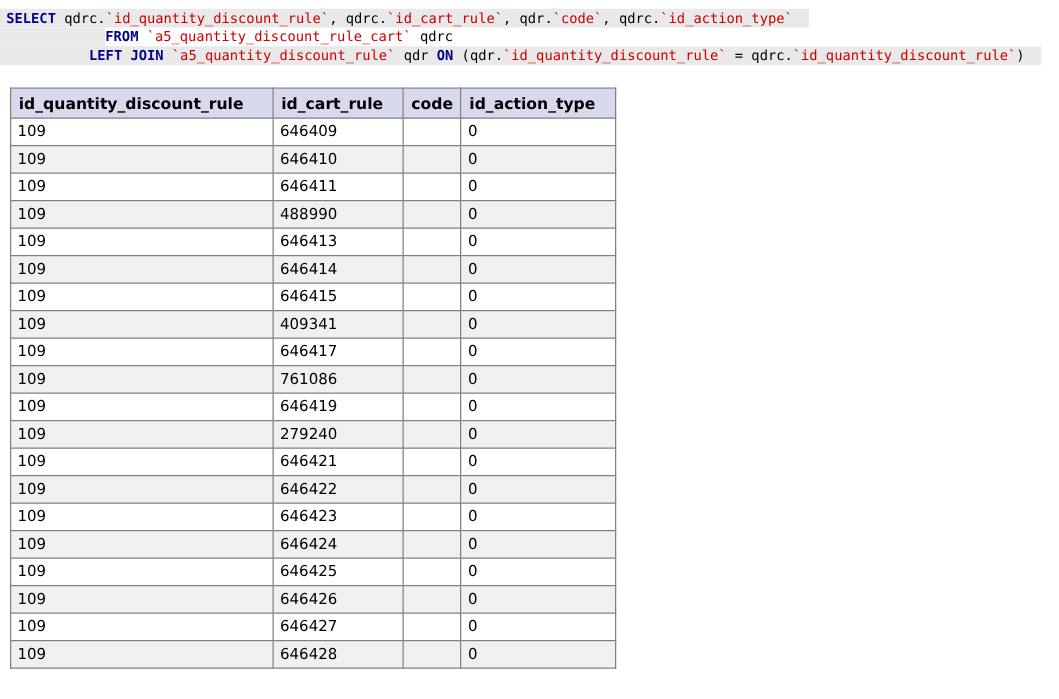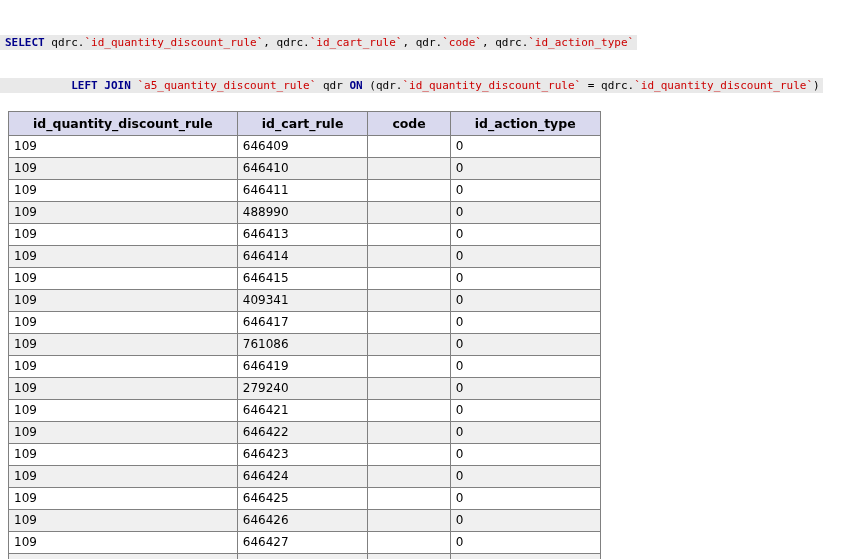--- a/index.html
+++ b/index.html
@@ -14,21 +14,21 @@
   
   .sql-block {
     padding-top: 7px;
     font-family: "DejaVu Sans Mono", "Liberation Mono", monospace;
     font-size: 11px;
     line-height: 15px;
     color: #000000;
   }
   .sql-line { white-space: pre; }
   .line-inner { padding-left: 5px; display: inline-block; }
-  .hl { background: #e9e9e9; padding-right: 3px; margin-top: 28px; }
+  .hl { background: #e9e9e9; padding-right: 13px; }
   .seg-kw { color: #00008b; font-weight: bold; }
   .seg-id { color: #cc0000; }
   .seg-num { color: #0f8b8d; }
   .seg-tx { color: #000000; }
 
   
   .results-wrap { margin: 18px 0 0 8px; }
   table.results {
     border-collapse: collapse;
     table-layout: fixed;
@@ -43,34 +43,35 @@
   table.results th, table.results td {
     border: 1px solid #808080;
     text-align: left;
     overflow: hidden;
     white-space: nowrap;
   }
   table.results th {
     background: #d9d9ee;
     font-weight: bold;
     font-size: 12.5px;
-    padding: 4px 24px;
+    padding: 4px 6px;
   }
   table.results td {
     padding: 2px 5px 3px 5px;
     height: 16px;
     background: #ffffff;
   }
   table.results tr.alt td { background: #f0f0f0; }
 </style>
 </head>
 <body>
 
 <div class="sql-block">
     <div class="sql-line"><span class="line-inner hl"><span class="seg-kw">SELECT</span><span class="seg-tx"> qdrc.</span><span class="seg-id">`id_quantity_discount_rule`</span><span class="seg-tx">, qdrc.</span><span class="seg-id">`id_cart_rule`</span><span class="seg-tx">, qdr.</span><span class="seg-id">`code`</span><span class="seg-tx">, qdrc.</span><span class="seg-id">`id_action_type`</span></span></div>
+    <div class="sql-line"><span class="line-inner hl">          </span><span class="seg-kw">FROM</span><span class="seg-tx"> </span><span class="seg-id">`a5_quantity_discount_rule_cart`</span><span class="seg-tx"> qdrc</span></div>
     <div class="sql-line"><span class="line-inner hl">          <span class="seg-kw">LEFT JOIN</span><span class="seg-tx"> </span><span class="seg-id">`a5_quantity_discount_rule`</span><span class="seg-tx"> qdr </span><span class="seg-kw">ON</span><span class="seg-tx"> (qdr.</span><span class="seg-id">`id_quantity_discount_rule`</span><span class="seg-tx"> = qdrc.</span><span class="seg-id">`id_quantity_discount_rule`</span><span class="seg-tx">)</span></span></div>
   </div>
 
 <div class="results-wrap">
   <table class="results">
     <colgroup>
       <col class="c1">
         <col class="c2">
         <col class="c3">
         <col class="c4">

